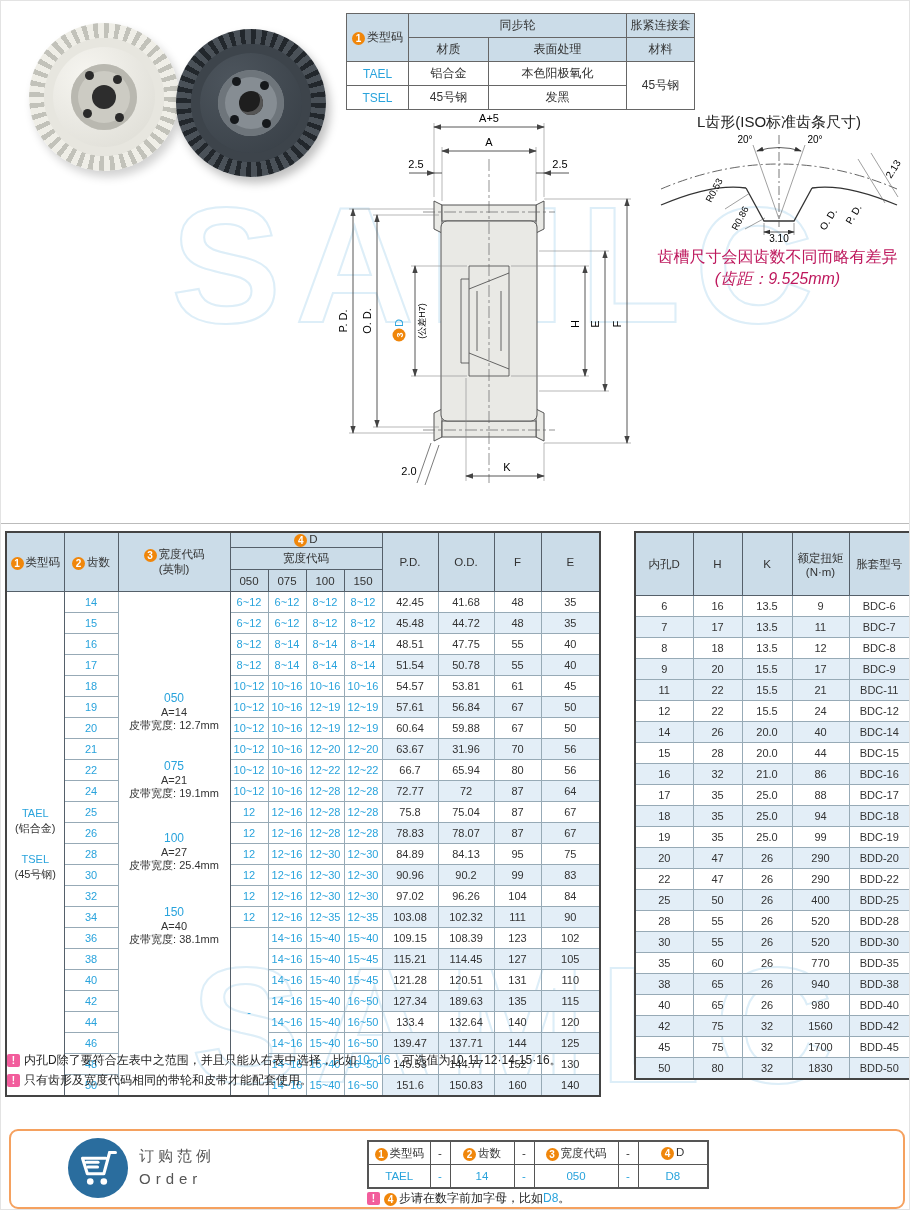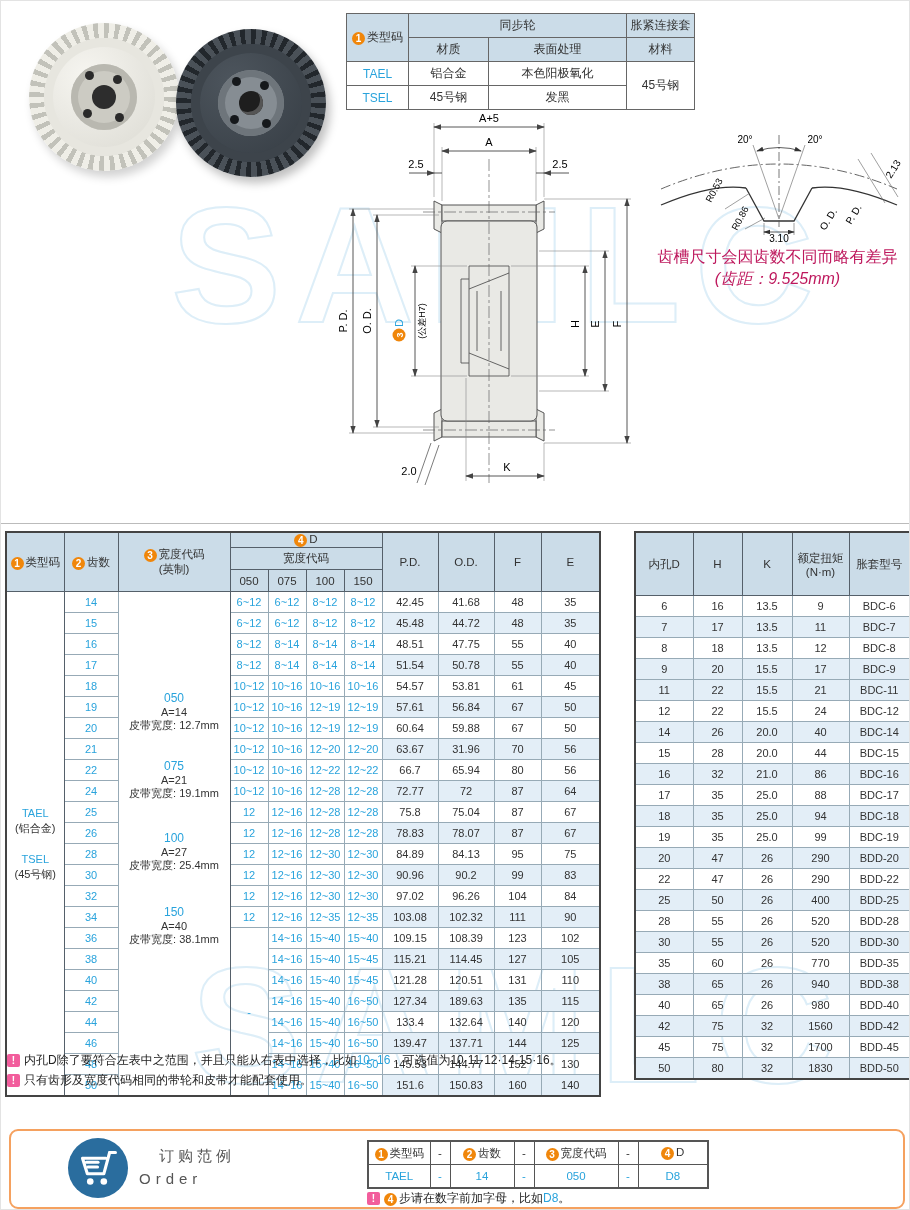--- a/index.html
+++ b/index.html
@@ -48,21 +48,21 @@
   
   .tooth-title{position:absolute;left:648px;top:112px;width:260px;text-align:center;font-size:15px;color:#222;z-index:1;}
   .tooth-note{position:absolute;left:643px;width:267px;text-align:center;font-size:16px;color:#be185d;z-index:1;}
   svg text{font-family:"Liberation Sans","DejaVu Sans",sans-serif;}
   .divider{position:absolute;left:0;top:522px;width:910px;height:0;border-top:1px solid #bbb;z-index:1;}
   
   .notes{position:absolute;left:6px;top:1049px;font-size:12px;line-height:20px;z-index:1;color:#222;}
   
   .order-frame{position:absolute;left:8px;top:1128px;width:892px;height:76px;border:2px solid #f5a15f;border-radius:9px;z-index:1;}
   .cart{position:absolute;left:66px;top:1136px;width:62px;height:62px;z-index:2;}
-  .order-cn{position:absolute;left:138px;top:1146px;font-size:15px;letter-spacing:4px;color:#555;z-index:2;margin-left:20px;}
+  .order-cn{position:absolute;left:138px;top:1146px;font-size:15px;letter-spacing:4px;color:#555;z-index:2;}
   .order-en{position:absolute;left:138px;top:1169px;font-size:15px;letter-spacing:5px;color:#555;z-index:2;}
   .order-tbl{position:absolute;left:366px;top:1139px;z-index:2;}
   .order-tbl td{border:1px solid #555;font-size:11.5px;text-align:center;height:22px;padding:0 2px;background:#fff;white-space:nowrap;}
   .order-tbl{border:2px solid #555;}
   .order-note{position:absolute;left:366px;top:1189px;font-size:12px;z-index:2;color:#222;}
 </style>
 </head>
 <body>
 
 <div class="page">
@@ -116,20 +116,21 @@
       <td rowspan="2">45号钢</td>
     </tr>
     <tr>
       <td class="blue">TSEL</td>
       <td>45号钢</td>
       <td>发黑</td>
     </tr>
   </tbody>
     </table>
 
+  <div class="tooth-title">L齿形(ISO标准齿条尺寸)</div>
   <svg class="abs" style="left:652px;top:130px;z-index:1;" width="252" height="112" viewBox="0 0 252 112">
     <defs>
       <marker id="ar" markerWidth="9" markerHeight="7" refX="8" refY="3" orient="auto-start-reverse">
           <path d="M0,0L9,3L0,6z" fill="#333"></path>
         </marker>
     </defs>
     <path d="M8,58 Q126,8 244,58" fill="none" stroke="#555" stroke-width="0.9" stroke-dasharray="10 3 2 3"></path>
     <path d="M8,74 Q60,52 93,57" fill="none" stroke="#333" stroke-width="1.3"></path>
     <path d="M159,57 Q192,52 244,74" fill="none" stroke="#333" stroke-width="1.3"></path>
     <path d="M93,57 L111,90 L141,90 L159,57" fill="none" stroke="#333" stroke-width="1.3"></path>

